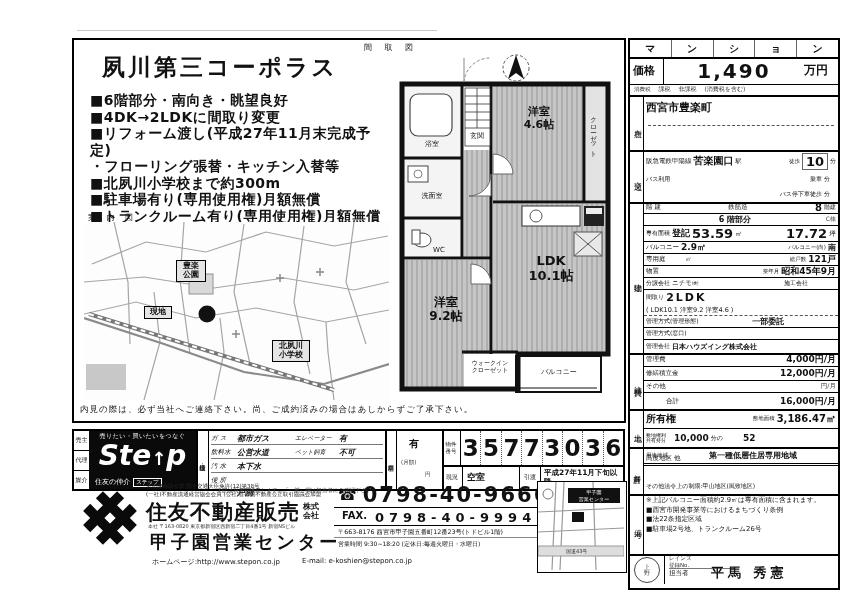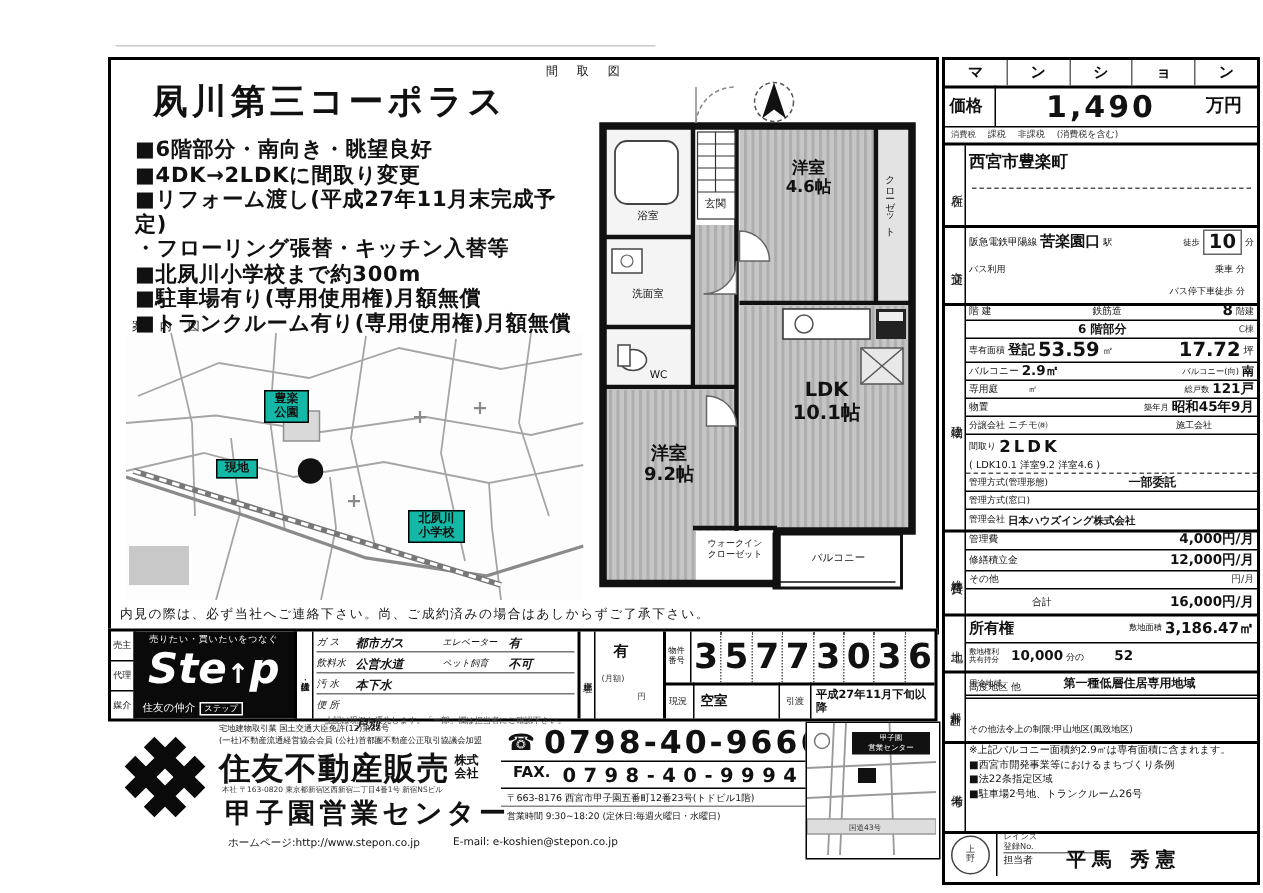--- a/index.html
+++ b/index.html
@@ -16,28 +16,28 @@
   #panel{left:628px;top:38px;width:208px;height:548px;border:2px solid #000;background:#fff;}
   .blk{position:absolute;left:0;right:0;border-bottom:2px solid #000;}
   .glabel{position:absolute;left:0;top:0;bottom:0;width:13px;border-right:1px solid #000;display:flex;align-items:center;justify-content:center;font-size:8px;writing-mode:vertical-rl;text-orientation:upright;letter-spacing:1px;}
   .rrow{position:absolute;left:14px;right:0;display:flex;align-items:center;gap:2px;padding:0 2px;box-sizing:border-box;}
   .bb1{border-bottom:1px solid #000;}
   .bbd{border-bottom:1px dashed #555;}
   .t55{font-size:5.5px;} .t6{font-size:6px;} .t65{font-size:6.5px;} .t7{font-size:7px;}
   .t8{font-size:8px;} .t9{font-size:9px;} .t10{font-size:10px;} .t11{font-size:11px;}
   .t13{font-size:13px;} .grow{flex:1;}
   
-  #midband{left:72px;top:419px;width:553px;height:62px;border:2px solid #000;box-sizing:border-box;background:#fff;}
+  #midband{left:72px;top:429px;width:553px;height:62px;border:2px solid #000;box-sizing:border-box;background:#fff;}
   .cellline{border-right:2px solid #000;}
   .eqrow{display:flex;align-items:center;height:12px;margin:1px 2px 0 2px;border-bottom:1px solid #777;font-style:italic;}
   
   #steplogo{background:#0a0a0a;color:#fff;}
   
   .lbl{position:absolute;text-align:center;line-height:1.15;}
-  .mapbox{background:#14b8a6;border:1px solid #000;text-align:center;line-height:1.1;font-weight:bold;}
+  .mapbox{background:#e5e5e5;border:1px solid #000;text-align:center;line-height:1.1;font-weight:bold;}
   svg{display:block;}
   .hr{position:absolute;height:0;border-top:1px solid #000;}
   .digitcell{flex:1;display:flex;align-items:center;justify-content:center;font-size:23px;font-weight:bold;border-left:1px dotted #555;}
   .stamp{position:absolute;width:24px;height:24px;border:1.5px solid #444;border-radius:50%;display:flex;align-items:center;justify-content:center;font-size:6px;color:#444;line-height:1;}
 </style>
 </head>
 <body>
 
 <div id="page">
 
@@ -320,21 +320,21 @@
       </div>
       <div class="rrow bb1" style="top:14px;height:14px;">
         <span class="t65">修繕積立金</span>
         <span class="grow t9 b" style="text-align:right;">12,000円/月</span>
       </div>
       <div class="rrow bb1" style="top:28px;height:12px;">
         <span class="t65">その他</span>
         <span class="grow t65" style="text-align:right;color:#333;">円/月</span>
       </div>
       <div class="rrow" style="top:40px;height:16px;">
-        <span class="t65" style="margin-left:42px;">合計</span>
+        <span class="t65" style="margin-left:20px;">合計</span>
         <span class="grow t9 b" style="text-align:right;">16,000円/月</span>
       </div>
     </div>
 
     <div class="blk" style="top:369px;height:38px;">
       <div class="glabel">土地</div>
       <div class="rrow bb1" style="top:0;height:20px;">
         <span class="t10 b">所有権</span>
         <span class="grow"></span>
         <span class="t55">敷地面積</span>

